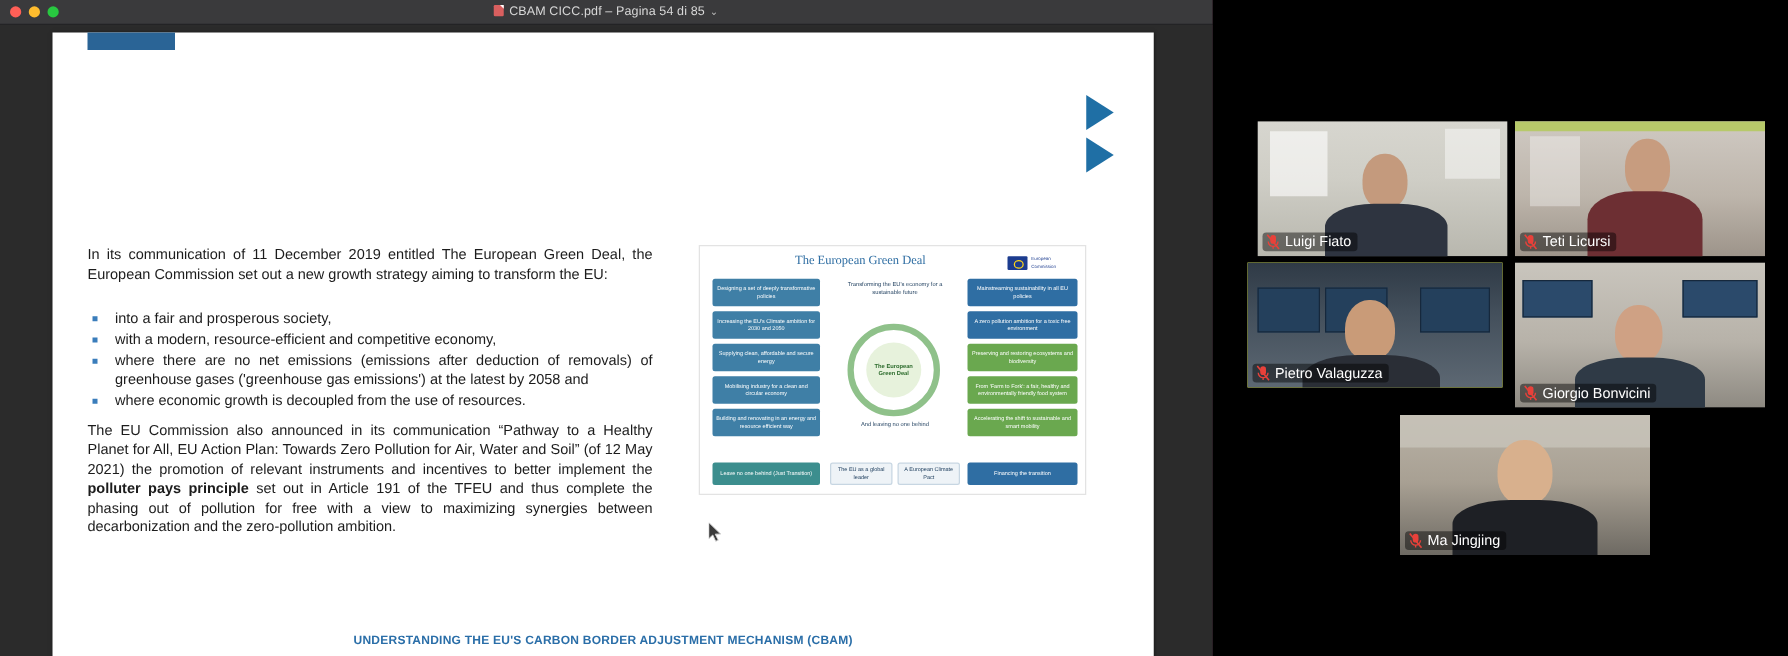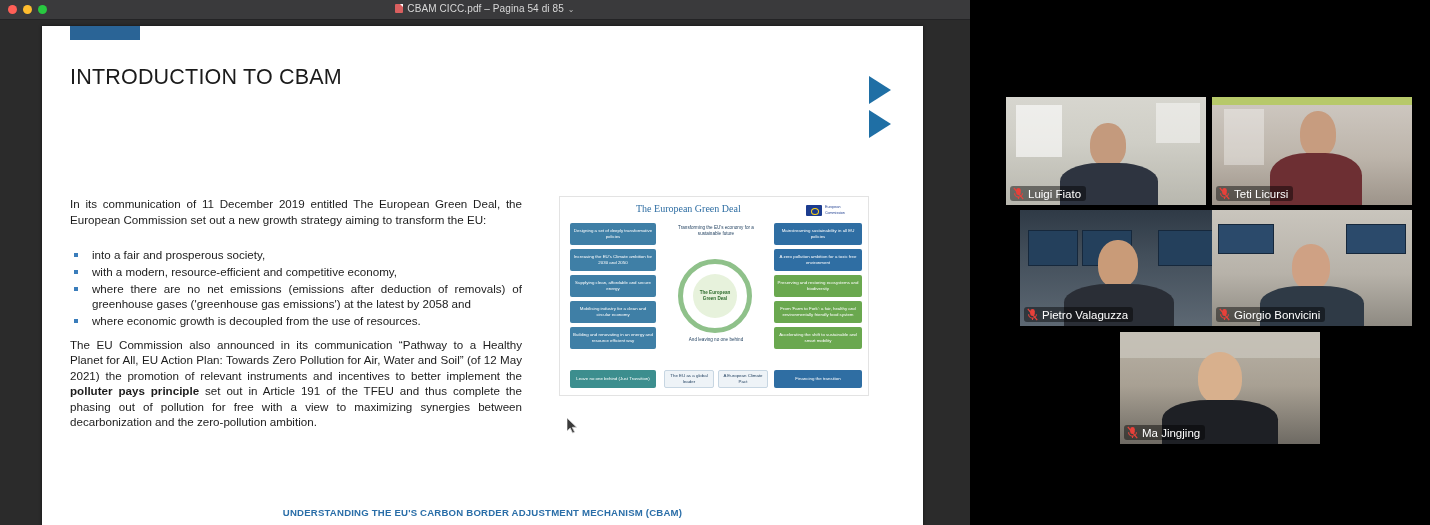--- a/index.html
+++ b/index.html
@@ -386,21 +386,20 @@
         <span class="pdf-badge"></span><span>CBAM CICC.pdf – Pagina 54 di 85</span><span class="title-caret">⌄</span>
       </div>
     </div>
 
     <div id="doc-canvas">
       <div id="pdf-page">
 
         <div id="blue-tab"></div>
 
         <div id="slide-title-block">
-          <div class="slide-title">INTRODUCTION TO CBAM</div>
         </div>
 
         <div id="chevron-mark">
           <span class="c1"></span>
             <span class="c2"></span>
         </div>
 
         <div id="body-col">
           <p class="para">In its communication of 11 December 2019 entitled The European Green Deal, the European Commission set out a new growth strategy aiming to transform the EU:</p>
           <ul class="bullets">
@@ -490,21 +489,21 @@
             <rect x="3.2" y="1" width="4.6" height="7" rx="2.3" fill="#e8413a"></rect>
             <path d="M1.6 6.2a3.9 3.9 0 0 0 7.8 0" stroke="#e8413a" stroke-width="1.1" fill="none"></path>
             <line x1="5.5" y1="10" x2="5.5" y2="12" stroke="#e8413a" stroke-width="1.1"></line>
             <line x1="0.8" y1="0.8" x2="10.2" y2="12.2" stroke="#e8413a" stroke-width="1.3"></line>
           </svg>
         </span>
         <span class="name-text">Teti Licursi</span>
       </div>
     </div>
 
-    <div class="tile speaking" style="left:50px; top:210px; width:204px; height:116px;">
+    <div class="tile speaking" style="left:28px; top:210px; width:204px; height:100px;">
       <div class="bg-room-dark"></div>
       <div class="scrn-strip" style="left:8px; top:20px; width:50px; height:36px;"></div>
       <div class="scrn-strip" style="left:62px; top:20px; width:50px; height:36px;"></div>
       <div class="scrn-strip" style="left:138px; top:20px; width:56px; height:36px;"></div>
       <div class="person-head" style="left:78px; top:30px; width:40px; height:48px; background:#c99b78;"></div>
       <div class="person-body" style="left:44px; top:74px; width:110px; height:46px; background:#2a2e36;"></div>
       <div class="name-bar">
         <span class="mic-muted">
           <svg viewBox="0 0 11 13" width="11" height="13">
             <rect x="3.2" y="1" width="4.6" height="7" rx="2.3" fill="#e8413a"></rect>

